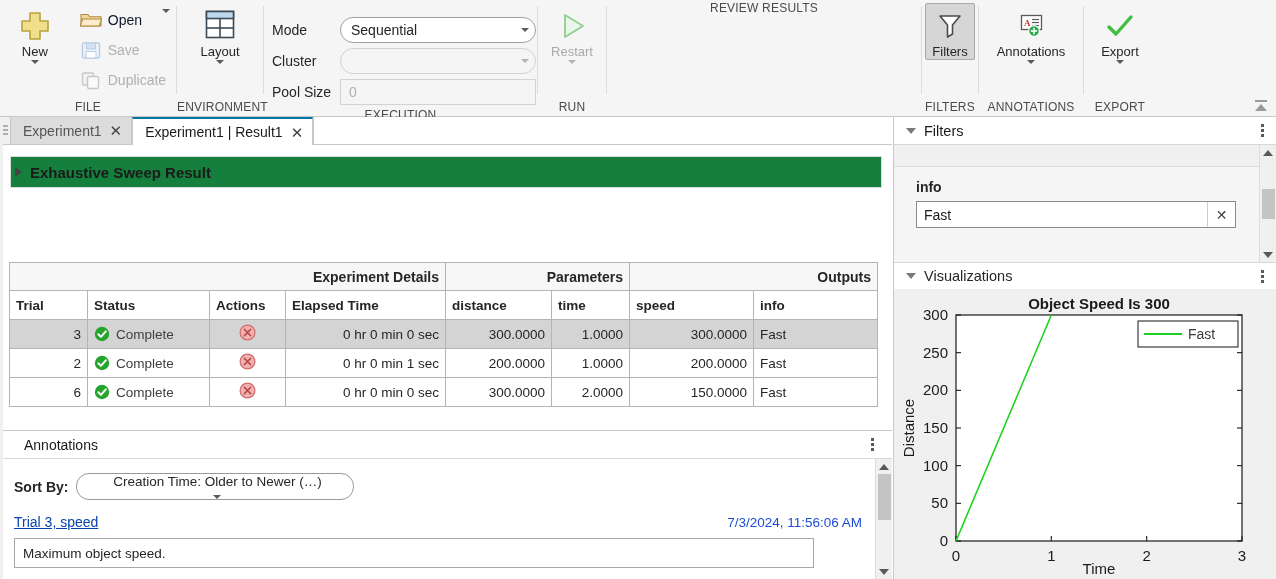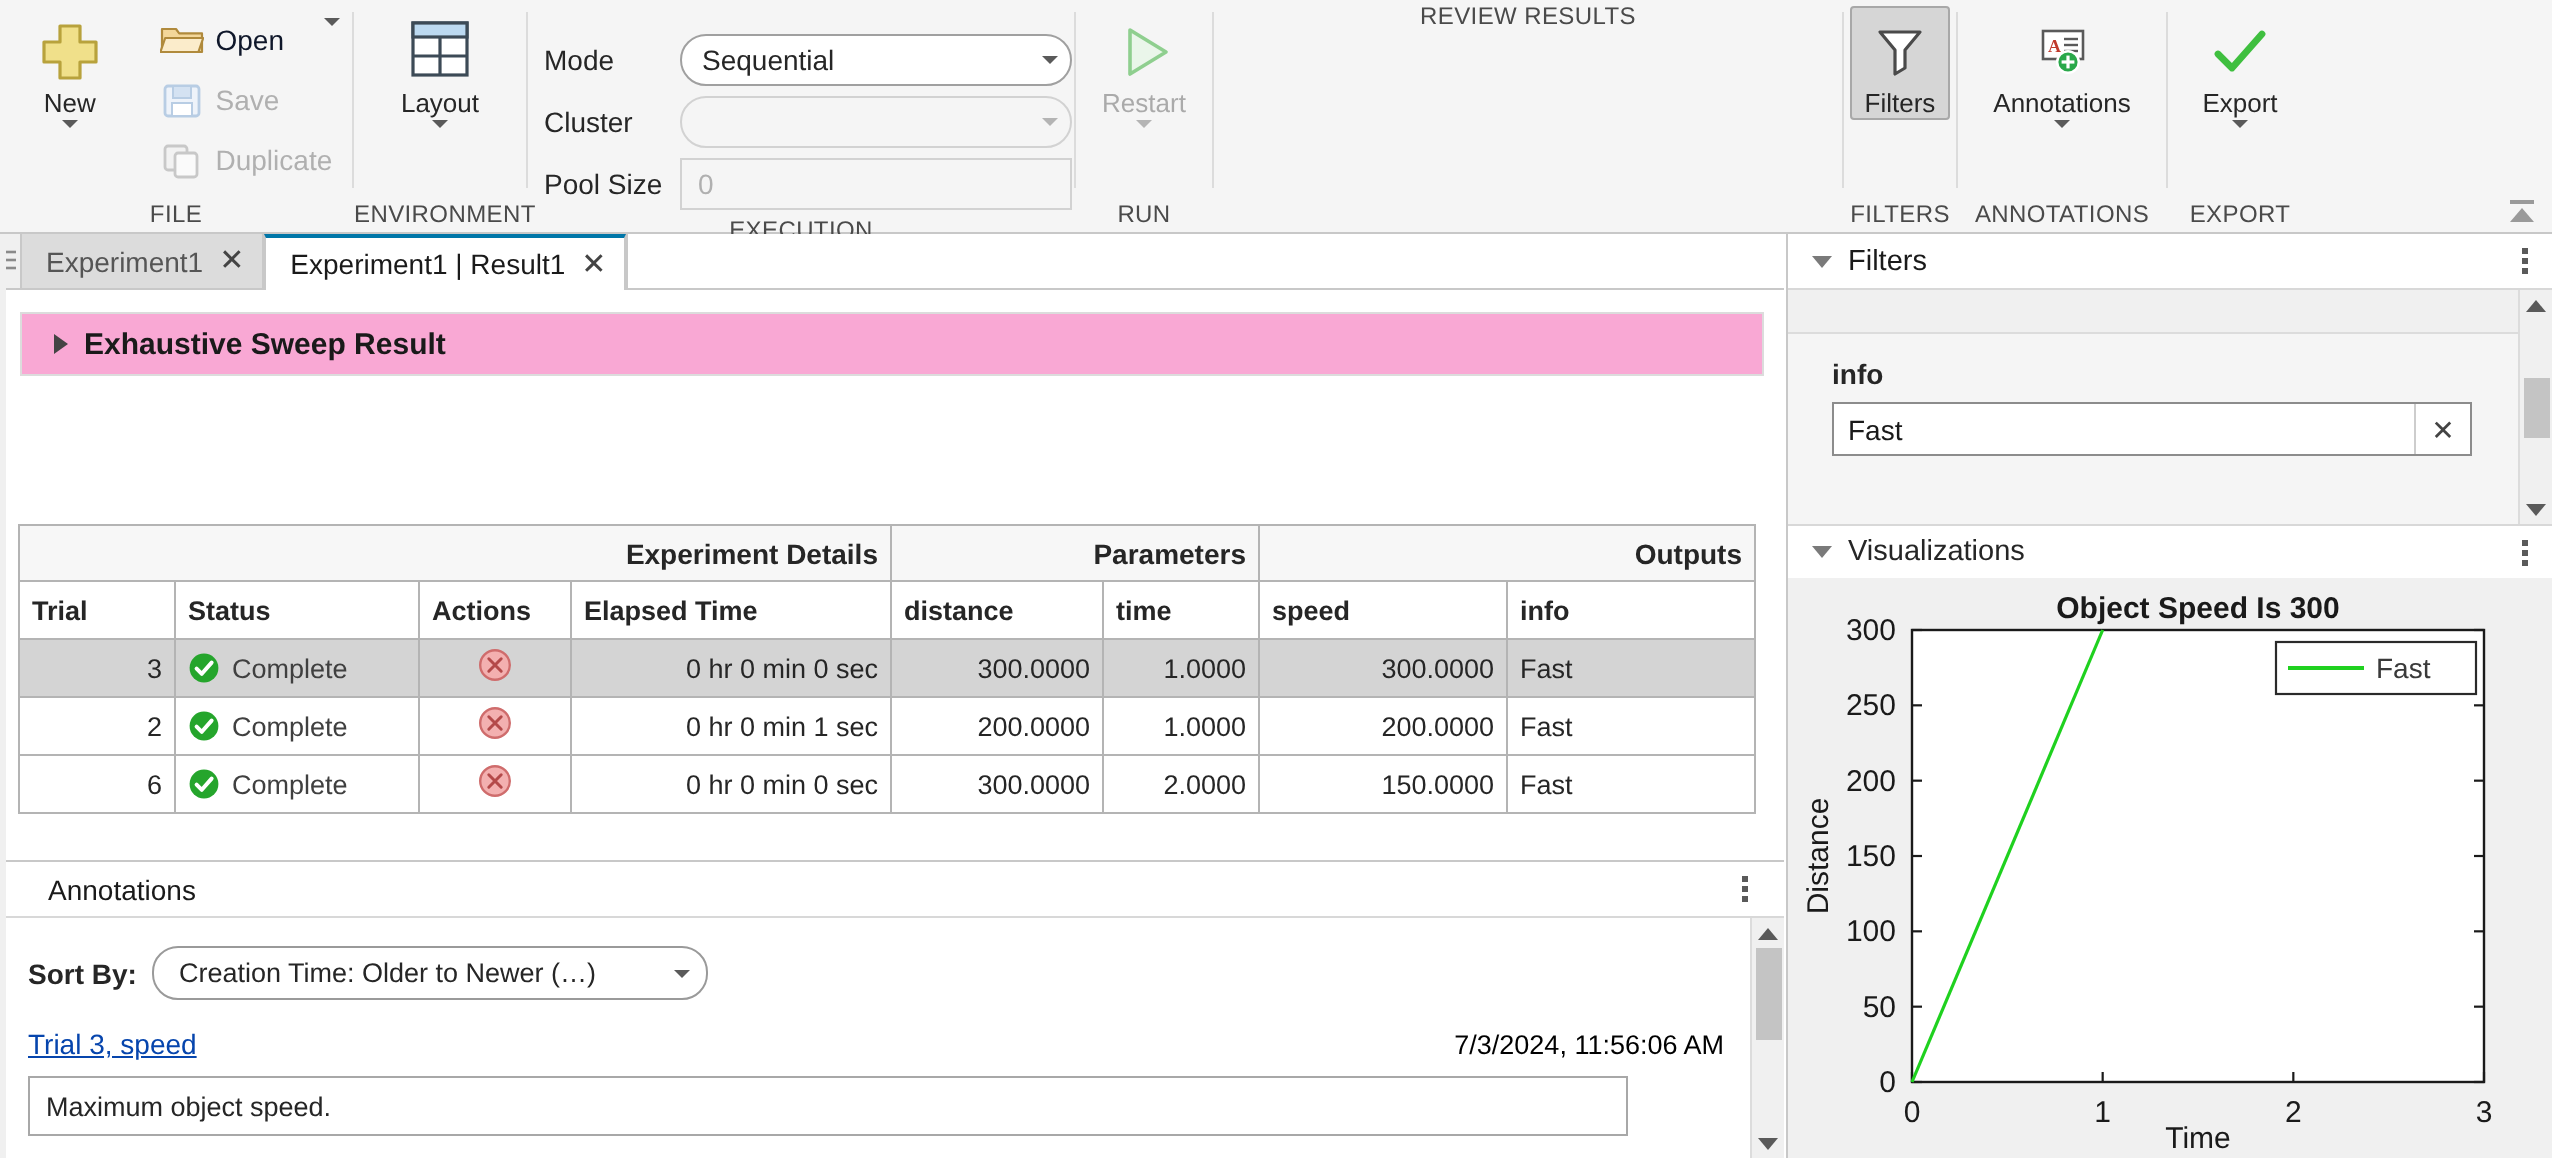--- a/index.html
+++ b/index.html
@@ -122,22 +122,22 @@
   .kebab { display: flex; flex-direction: column; gap: 2px; align-items: center; }
   .kebab i { width: 3px; height: 3px; background: #5a5a5a; display: block; }
 
   
   .main {
     position: absolute; left: 0; top: 145px; width: 892px; height: 285px;
     background: #ffffff; overflow: hidden;
   }
   .sweepbar {
     margin: 11px 10px 0 10px; height: 32px;
-    background: #f9a8d4; border: 1px solid #dcdcdc;
-    display: flex; align-items: center; padding-left: 16px; gap: 8px;
+    background: #15803d; border: 1px solid #dcdcdc;
+    display: flex; align-items: center; padding-left: 4px; gap: 8px;
   }
   .tri-right {
     width: 0; height: 0; border-top: 5px solid transparent; border-bottom: 5px solid transparent;
     border-left: 7px solid #444;
   }
   .sweeptitle { font-size: 15px; font-weight: bold; color: #1a1a1a; }
 
   .gridiconwrap {
     position: absolute; right: 26px; top: 219px; width: 34px; height: 34px;
     display: flex; align-items: center; justify-content: center; cursor: default;
@@ -173,28 +173,28 @@
     height: 28px; display: flex; align-items: center; padding-left: 24px;
     font-size: 14px; color: #1a1a1a; background: #ffffff; border-bottom: 1px solid #d8d8d8;
     position: relative;
   }
   .annheader .kebabpos { position: absolute; right: 18px; top: 7px; }
   .annbody { position: relative; height: 120px; background: #ffffff; }
   .sortrow { display: flex; align-items: center; gap: 8px; padding: 14px 0 0 14px; }
   .sortlabel { font-weight: bold; font-size: 14px; }
   .ddl2 {
     width: 278px; height: 27px; border: 1px solid #9a9a9a; border-radius: 13px; background: #fff;
-    display: flex; align-items: center; padding: 0 8px 0 12px; font-size: 13.5px; cursor: default;
+    display: flex; align-items: center; padding: 0 8px 0 12px; font-size: 13.5px; cursor: default; flex-direction: column;
   }
   .ddl2 .ddtext { flex: 1; white-space: nowrap; overflow: hidden; }
   .annrow { display: flex; align-items: baseline; padding: 14px 30px 0 14px; }
   .annlink {
     color: #0645ad; text-decoration: underline; font-size: 14px; cursor: default;
   }
-  .anntime { margin-left: auto; font-size: 13.5px; color: #000000; }
+  .anntime { margin-left: auto; font-size: 13.5px; color: #1d4ed8; }
   .anntext {
     margin: 8px 0 0 14px; width: 800px; height: 30px;
     border: 1px solid #a8a8a8; background: #fff;
     display: flex; align-items: center; padding: 0 8px; font-size: 13.5px;
   }
   
   .vscroll {
     position: absolute; width: 17px; background: #f0f0f0;
     border-left: 1px solid #dcdcdc; display: flex; flex-direction: column; align-items: center;
   }

